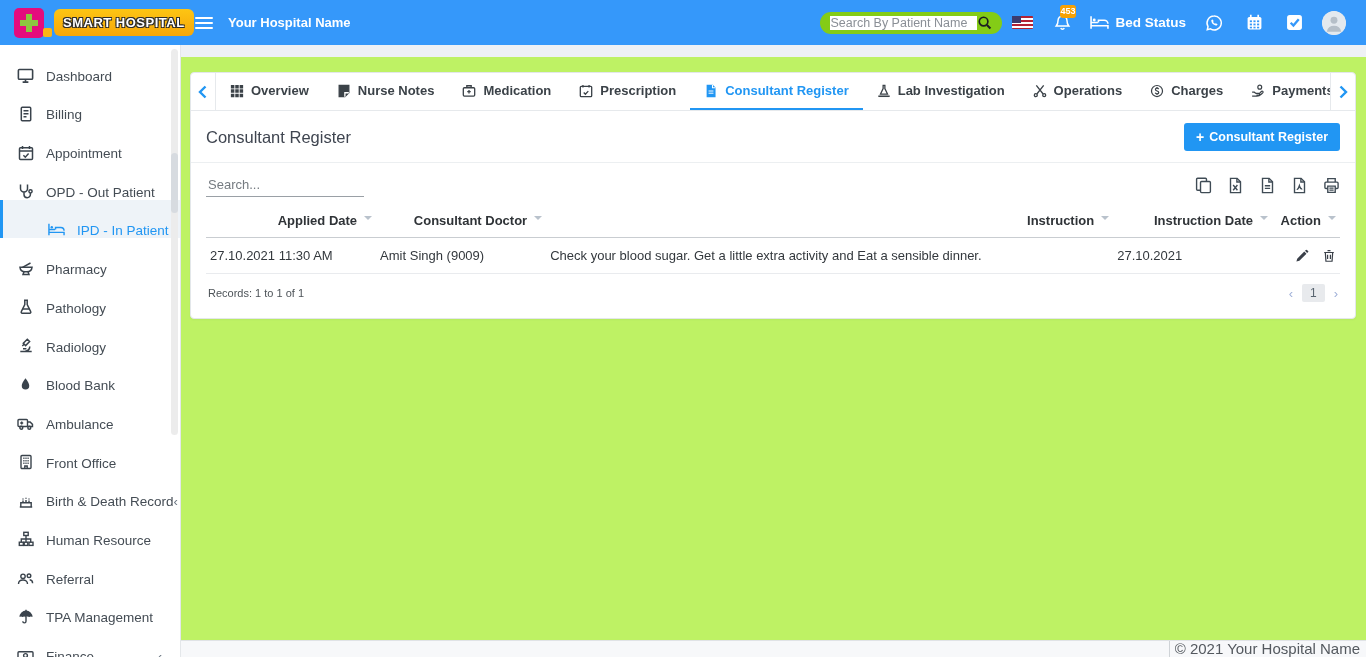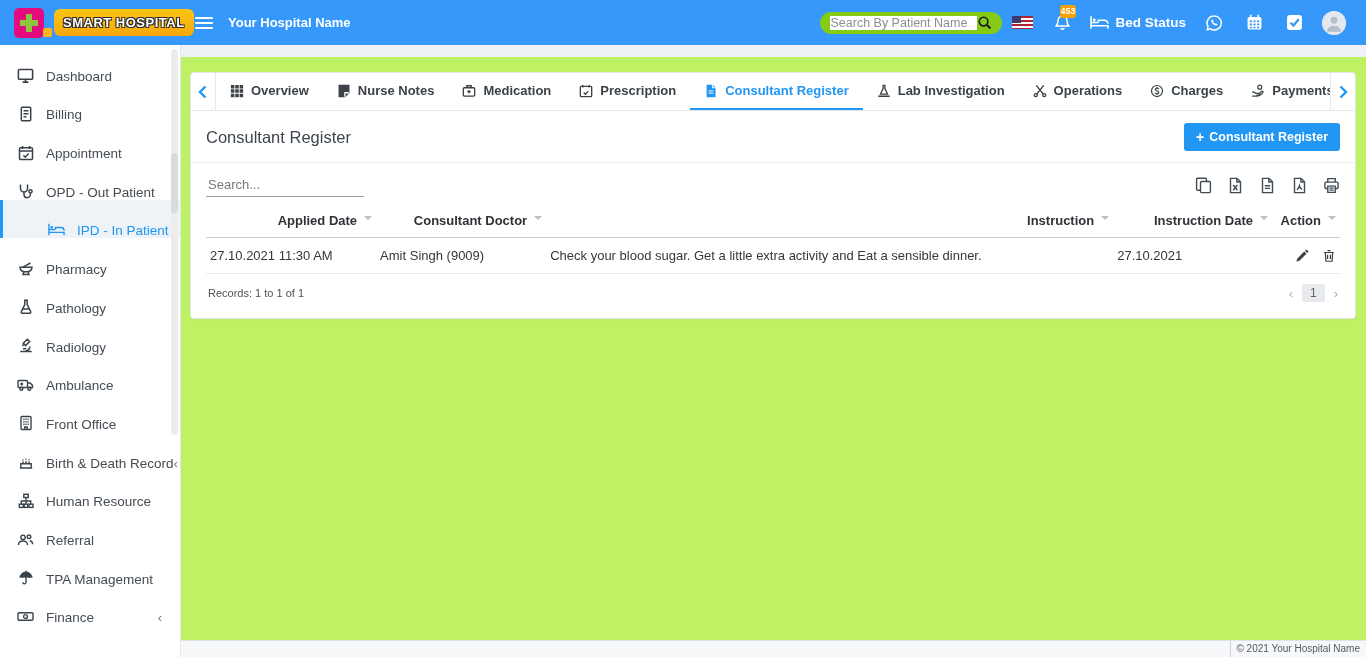--- a/index.html
+++ b/index.html
@@ -78,21 +78,21 @@
   .row-actions .aicon { width:14px; height:14px; color:#3a4049; cursor:pointer; display:flex; }
 
   .records-row { display:flex; justify-content:space-between; align-items:center; padding:10px 2px 8px; }
   .records-text { font-size:11px; color:#4d5358; }
   .pagination { display:flex; align-items:center; gap:9px; }
   .page-arrow { color:#9fb0d8; font-size:13px; cursor:pointer; }
   .page-num { background:#e8eaed; color:#5a6570; font-size:12px; padding:2px 8px; border-radius:2px; cursor:default; }
 
   
   .footer { position:absolute; left:0; right:0; bottom:0; height:17px; background:#f7f8fa; border-top:1px solid #e0e3e6; display:flex; justify-content:flex-end; align-items:center; }
-  .footer span { font-size:10px; color:#54595f; border-left:1px solid #cfd3d7; padding:0 6px 0 5px; line-height:16px; }
+  .footer span { font-size:15px; color:#54595f; border-left:1px solid #cfd3d7; padding:0 6px 0 5px; line-height:16px; }
 
   svg { display:block; }
 </style>
 </head>
 <body>
 
 <div class="header">
   <div class="logo-area">
     <div class="logo-mark">
       <div class="pink"></div>
@@ -252,20 +252,28 @@
       </span>
     <span class="slabel">Pathology</span>
   </div>
   <div class="side-item">
     <span class="sicon">
         <svg width="16" height="16" viewBox="0 0 16 16" fill="none" stroke="currentColor" stroke-width="1.5">
           <path d="M9.3 1.3l2.3 2.3-4 4-2.3-2.3zM5.8 6.5L4.3 8M11.8 8.5A4.6 4.6 0 017 13.2M2.3 13.5h11.4M5 10.8h3.4"></path>
         </svg>
       </span>
     <span class="slabel">Radiology</span>
+  </div>
+  <div class="side-item">
+    <span class="sicon">
+        <svg width="15" height="15" viewBox="0 0 16 16" fill="currentColor">
+          <path d="M8 1.2C5.4 4.8 4 7.1 4 9.4a4 4 0 008 0c0-2.3-1.4-4.6-4-8.2z"></path>
+        </svg>
+      </span>
+    <span class="slabel">Blood Bank</span>
   </div>
   <div class="side-item">
     <span class="sicon">
         <svg width="17" height="15" viewBox="0 0 17 14" fill="none" stroke="currentColor" stroke-width="1.4">
           <rect x="1" y="3" width="9.5" height="7" rx="1"></rect>
           <path d="M10.5 5.5h2.6l2.4 2.4V10h-5M4.7 5v3M3.2 6.5h3"></path>
           <circle cx="4.3" cy="11.3" r="1.5"></circle>
           <circle cx="12.3" cy="11.3" r="1.5"></circle>
         </svg>
       </span>

